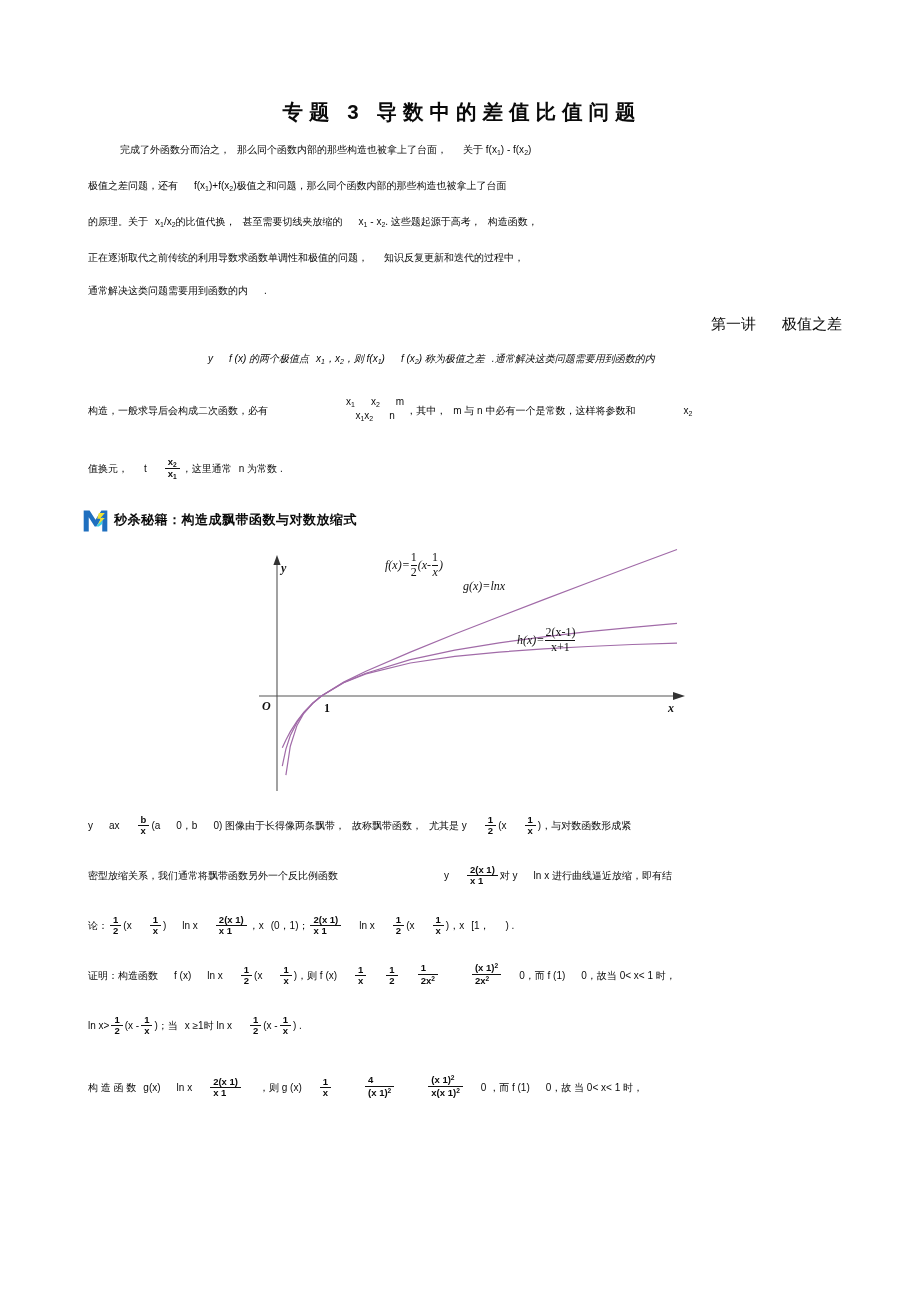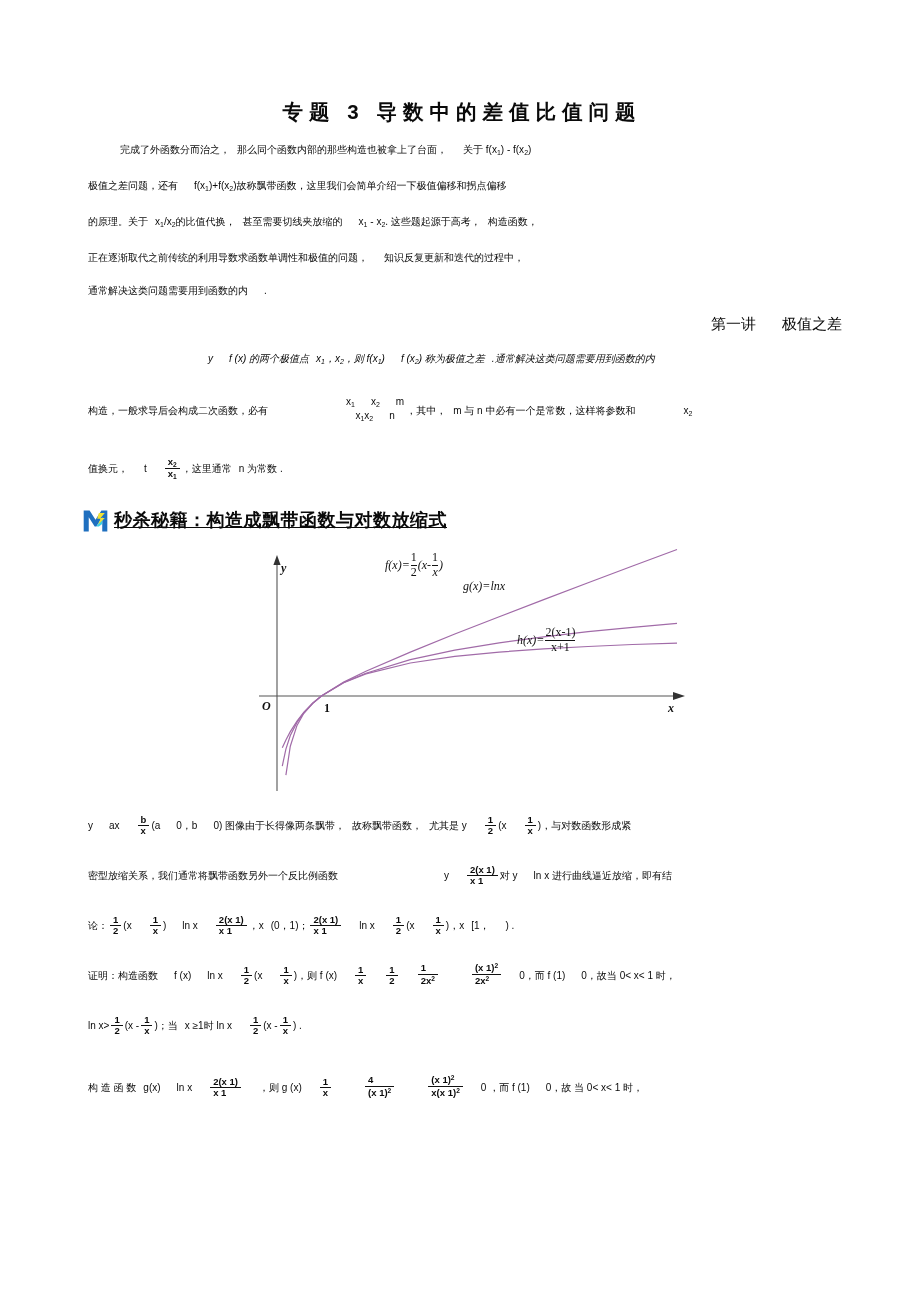--- a/index.html
+++ b/index.html
@@ -97,25 +97,24 @@
     height: 30px;
   }
   .tip-logo {
     width: 27px;
     height: 27px;
     margin-right: 5px;
     flex: 0 0 auto;
     display: block;
   }
   .tip-title {
-    font-size: 18px;
+    font-size: 13px;
     font-weight: bold;
     letter-spacing: 0.5px;
     white-space: nowrap;
-    text-decoration: underline;
   }
 
   
   .figure-wrap {
     width: 760px;
     height: 255px;
     position: relative;
     margin: 2px 0 4px 0;
   }
   .figure {
@@ -164,21 +163,21 @@
 </head>
 <body>
 
 <div class="page">
   <div class="content">
 
     <h1 class="doc-title">专题 3  导数中的差值比值问题</h1>
 
     <p class="para indent"><span>完成了外函数分而治之，</span><span class="sp"></span><span>那么同个函数内部的那些构造也被拿上了台面，</span><span class="sp2"></span><span>关于 f(x</span><sub>1</sub><span>) - f(x</span><sub>2</sub><span>)</span></p>
 
-    <p class="para"><span>极值之差问题，还有</span><span class="sp2"></span><span>f(x</span><sub>1</sub><span>)+f(x</span><sub>2</sub><span>)故称飘带函数，这里我们会简单介绍一下极值偏移和拐点偏移</span></p>
+    <p class="para"><span>极值之差问题，还有</span><span class="sp2"></span><span>f(x</span><sub>1</sub><span>)+f(x</span><sub>2</sub><span>)极值之和问题，那么同个函数内部的那些构造也被拿上了台面</span></p>
 
     <p class="para"><span>的原理。关于</span><span class="sp"></span><span>x</span><sub>1</sub><span>/x</span><sub>2</sub><span>的比值代换，</span><span class="sp"></span><span>甚至需要切线夹放缩的</span><span class="sp2"></span><span>x</span><sub>1</sub><span> - x</span><sub>2</sub><span>. 这些题起源于高考，</span><span class="sp"></span><span>构造函数，</span></p>
 
     <p class="para"><span>正在逐渐取代之前传统的利用导数求函数单调性和极值的问题，</span><span class="sp2"></span><span>知识反复更新和迭代的过程中，</span></p>
 
     <p class="para"><span>通常解决这类问题需要用到函数的内</span><span class="sp2"></span><span>.</span></p>
 
     <p class="sec-head"><span>第一讲</span><span class="gap"></span><span>极值之差</span></p>
 
     <p class="para" style="margin-top:8px;font-style:italic;"><span class="sp6"></span><span>y</span><span class="sp2"></span><span>f (x) 的两个极值点</span><span class="sp"></span><span>x</span><sub>1</sub><span>，x</span><sub>2</sub><span>，则 f(x</span><sub>1</sub><span>)</span><span class="sp2"></span><span>f (x</span><sub>2</sub><span>) 称为极值之差</span><span class="sp"></span><span>.通常解决这类问题需要用到函数的内</span></p>

